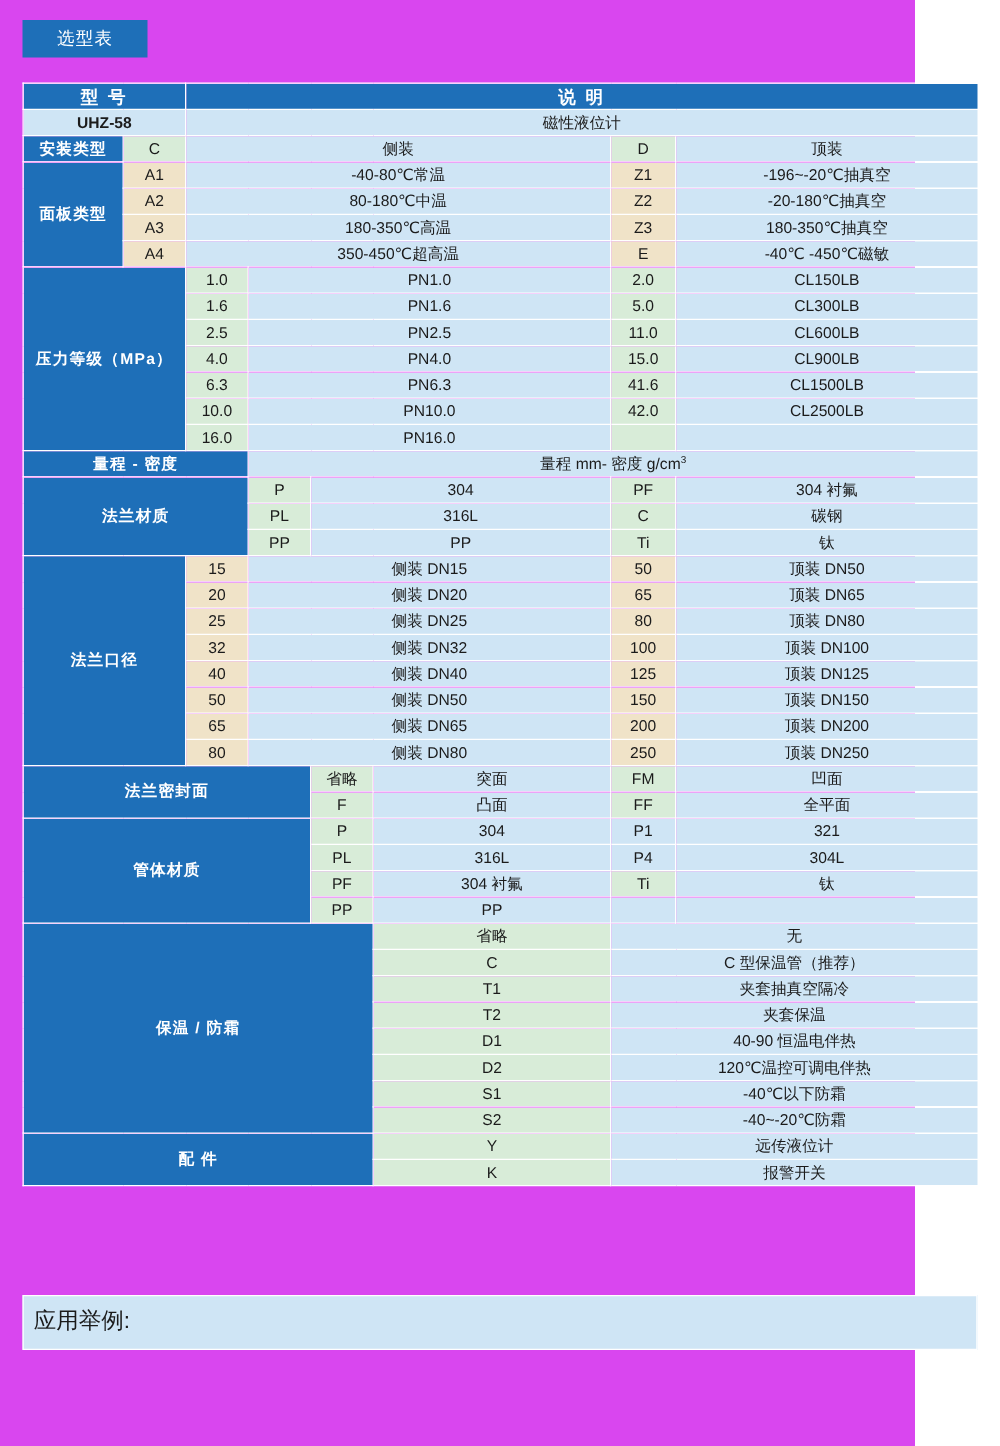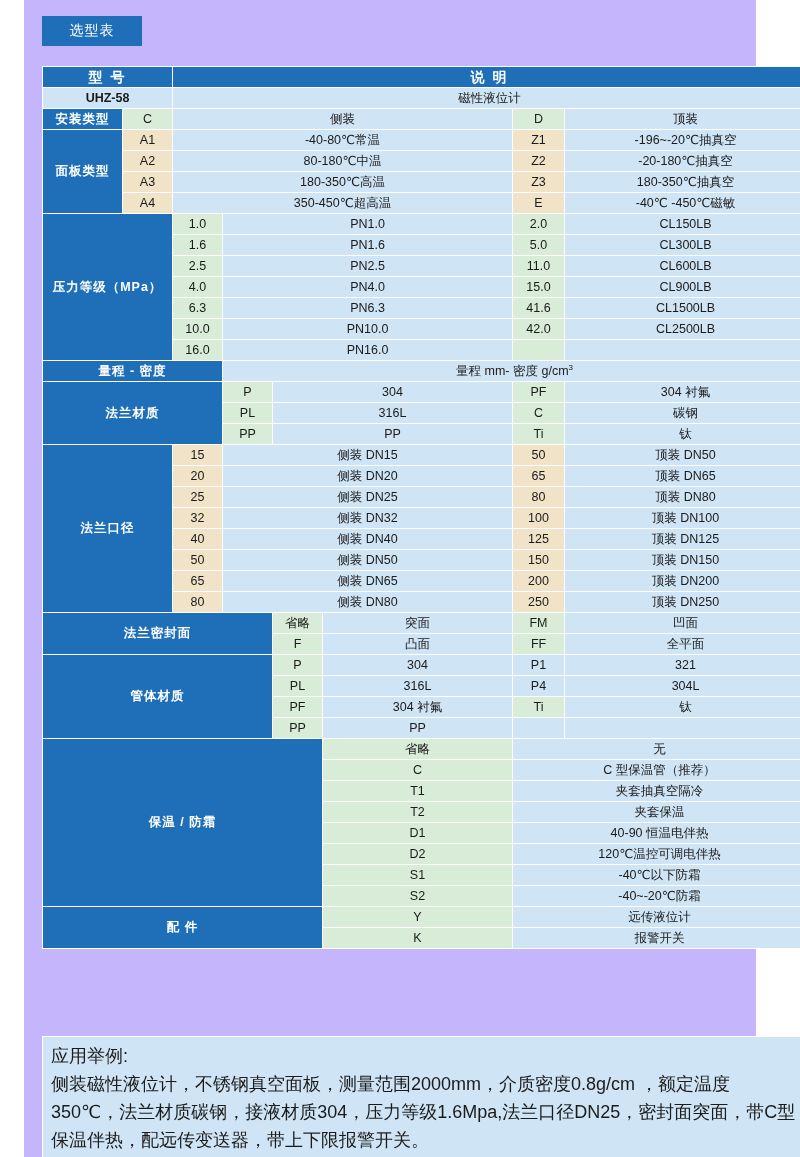--- a/index.html
+++ b/index.html
@@ -5,23 +5,22 @@
   * { box-sizing: border-box; }
   html, body {
     margin: 0; padding: 0;
     background: #ffffff;
     font-family: "Liberation Sans", "DejaVu Sans", sans-serif;
   }
   #page {
     width: 732px;
     height: 1157px;
     position: relative;
-    background: #c4b5fd;
+    background: #d946ef;
     padding: 0;
-    margin-left: 24px;
   }
   
   .title-tab {
     position: absolute;
     left: 18px; top: 16px;
     width: 100px; height: 30px;
     background: #1e6fb8;
     color: #ffffff;
     font-size: 14px;
     display: flex; align-items: center; justify-content: center;
@@ -342,16 +341,15 @@
         <tr>
           <td class="c-mint">K</td>
           <td class="c-lblue" colspan="2">报警开关</td>
         </tr>
       </tbody>
     </table>
   </div>
 
   <div class="note">
     <div>应用举例:</div>
-    <div>侧装磁性液位计，不锈钢真空面板，测量范围2000mm，介质密度0.8g/cm ，额定温度350℃，法兰材质碳钢，接液材质304，压力等级1.6Mpa,法兰口径DN25，密封面突面，带C型保温伴热，配远传变送器，带上下限报警开关。</div>
   </div>
 
 </div>
 
 </body></html>

